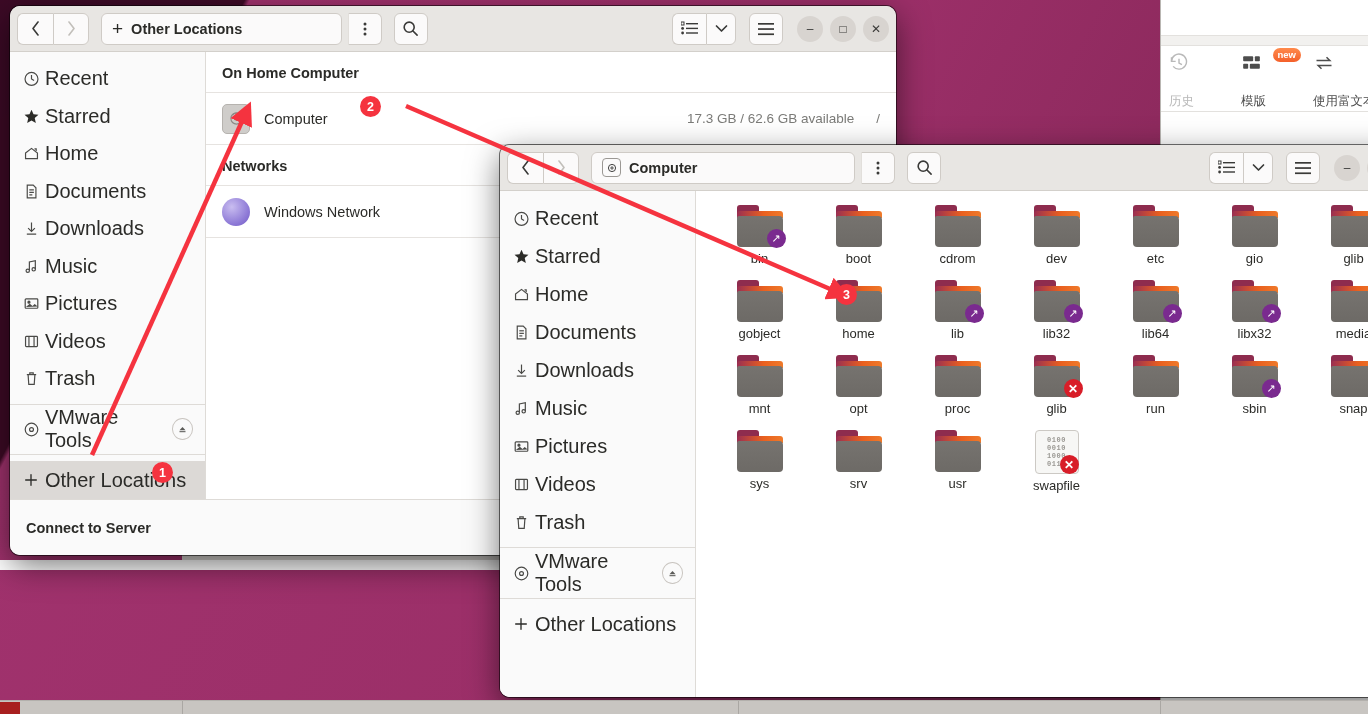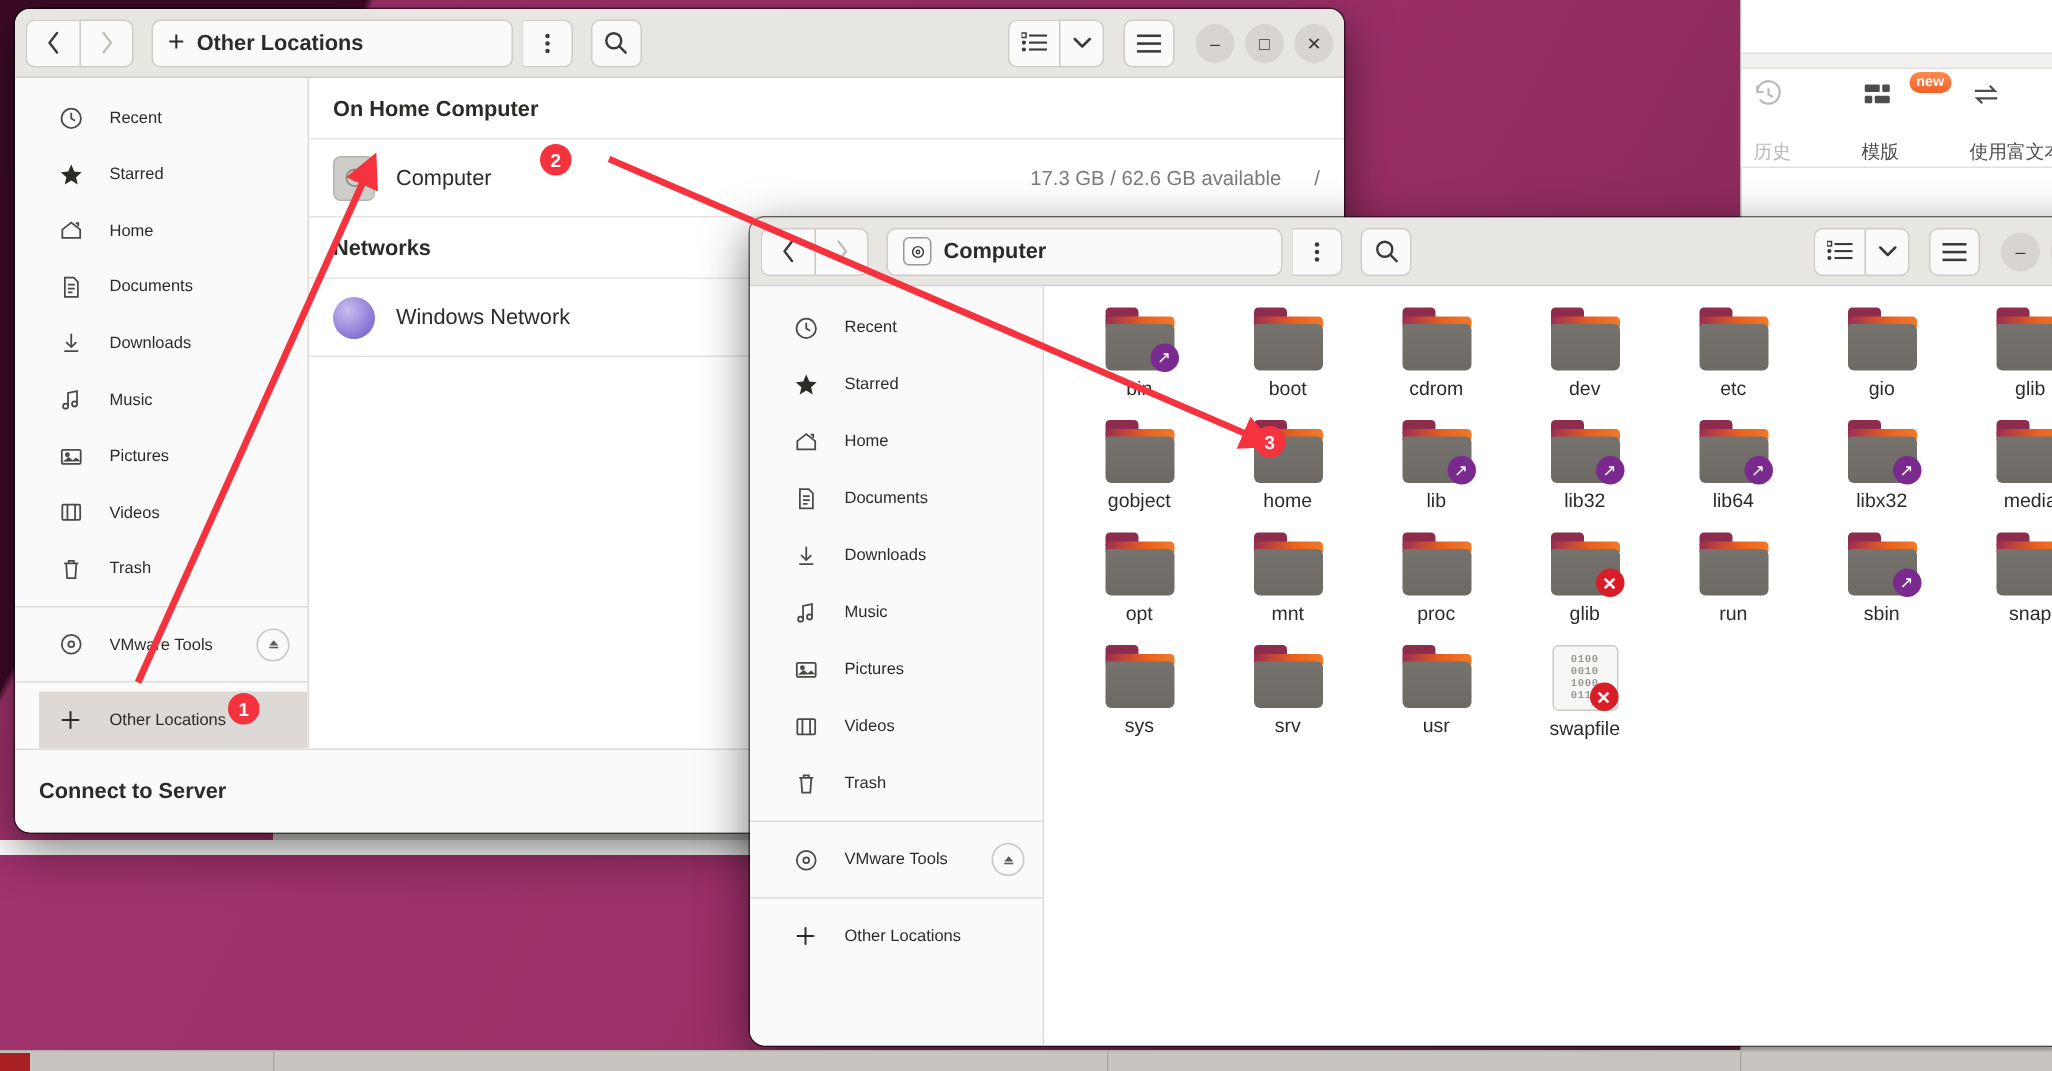--- a/index.html
+++ b/index.html
@@ -70,22 +70,22 @@
 
   .body { flex:1; display:flex; min-height:0; background:#fff; }
 
   
   .sidebar {
     width: 196px; min-width:196px; background:#fafafa;
     border-right:1px solid #dedbd7; padding-top:8px;
     display:flex; flex-direction:column; overflow:hidden;
   }
   .sb-item {
-    display:flex; align-items:center; gap:17px;
-    height: 38px; padding: 0 12px; color:#2b2b28; font-size:11px;margin-left:16px;
+    display:flex; align-items:center; gap:5px;
+    height: 38px; padding: 0 12px; color:#2b2b28; font-size:20px;
   }
   .sb-item .ico { width:18px; height:18px; display:flex;align-items:center;justify-content:center; color:#4a4a47; flex:none;}
   .sb-item.sel { background:#dcd9d6; }
   .sb-sep { height:1px; background:#dedbd7; margin: 6px 0; }
   .eject {
     margin-left:auto; width:22px;height:22px;border-radius:50%;
     border:1px solid #c9c5c0; display:flex;align-items:center;justify-content:center;
     font-size:9px;color:#5b5b58; background:#fafafa;
   }
 
@@ -780,29 +780,29 @@
               <div class="front"></div>
             </div>
             <div class="fname">media</div>
           </div>
           <div class="file">
             <div class="folder">
               <div class="tab"></div>
               <div class="bar"></div>
               <div class="front"></div>
             </div>
+            <div class="fname">mnt</div>
+          </div>
+          <div class="file">
+            <div class="folder">
+              <div class="tab"></div>
+              <div class="bar"></div>
+              <div class="front"></div>
+            </div>
             <div class="fname">opt</div>
-          </div>
-          <div class="file">
-            <div class="folder">
-              <div class="tab"></div>
-              <div class="bar"></div>
-              <div class="front"></div>
-            </div>
-            <div class="fname">mnt</div>
           </div>
           <div class="file">
             <div class="folder">
               <div class="tab"></div>
               <div class="bar"></div>
               <div class="front"></div>
             </div>
             <div class="fname">proc</div>
           </div>
           <div class="file">

